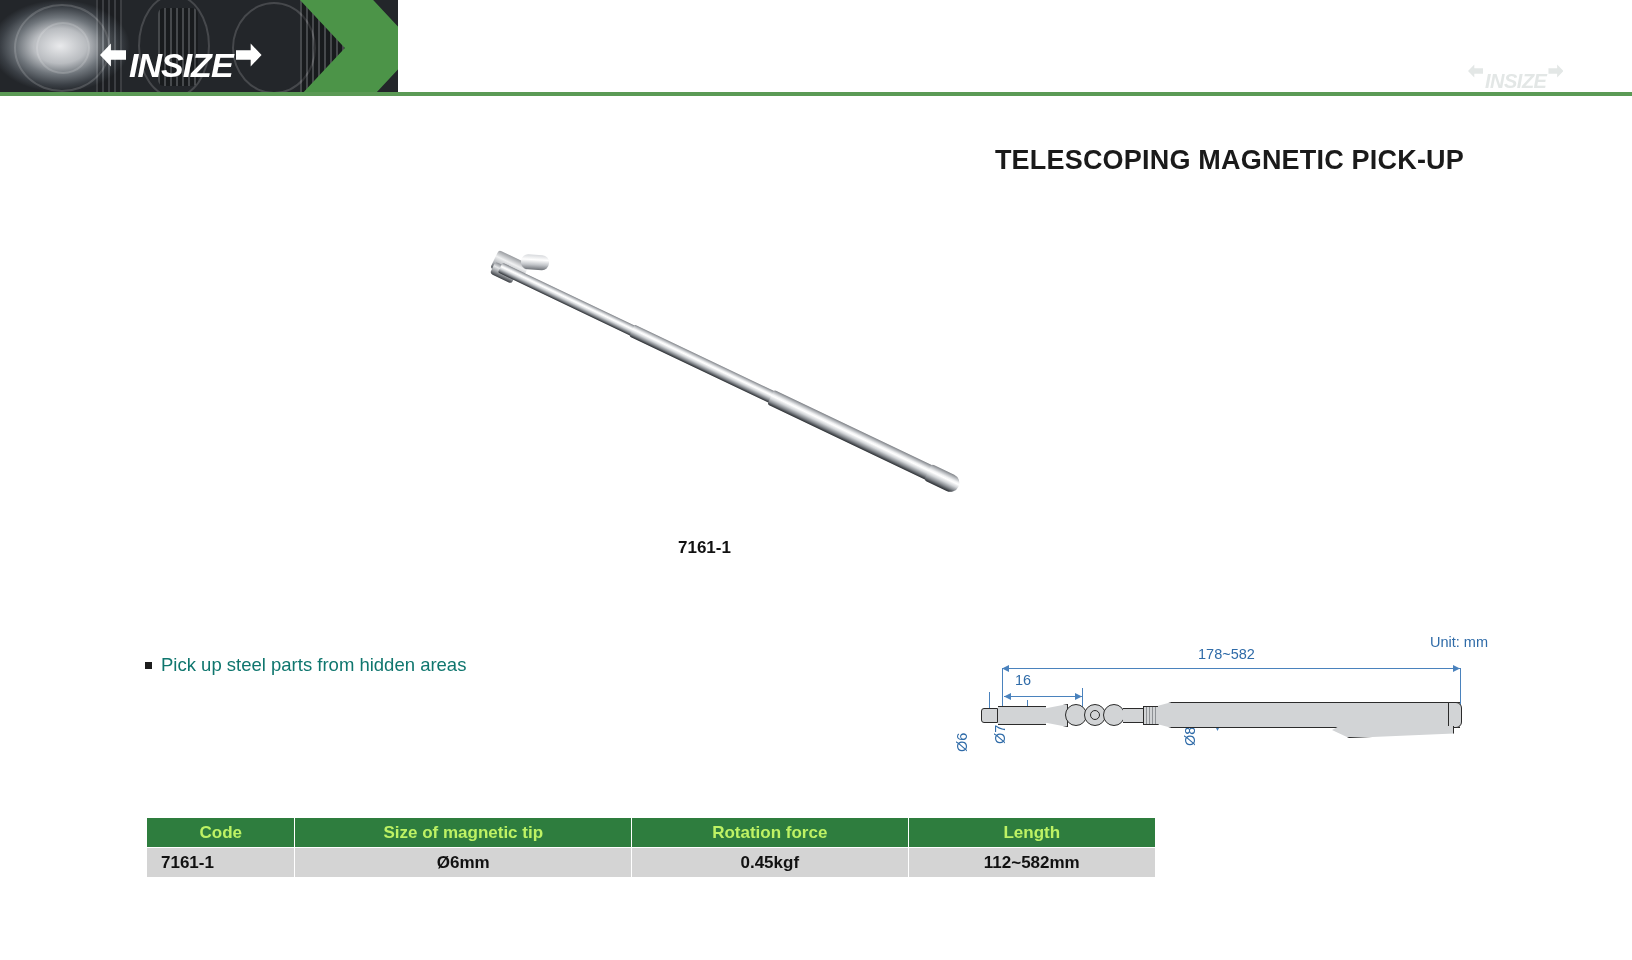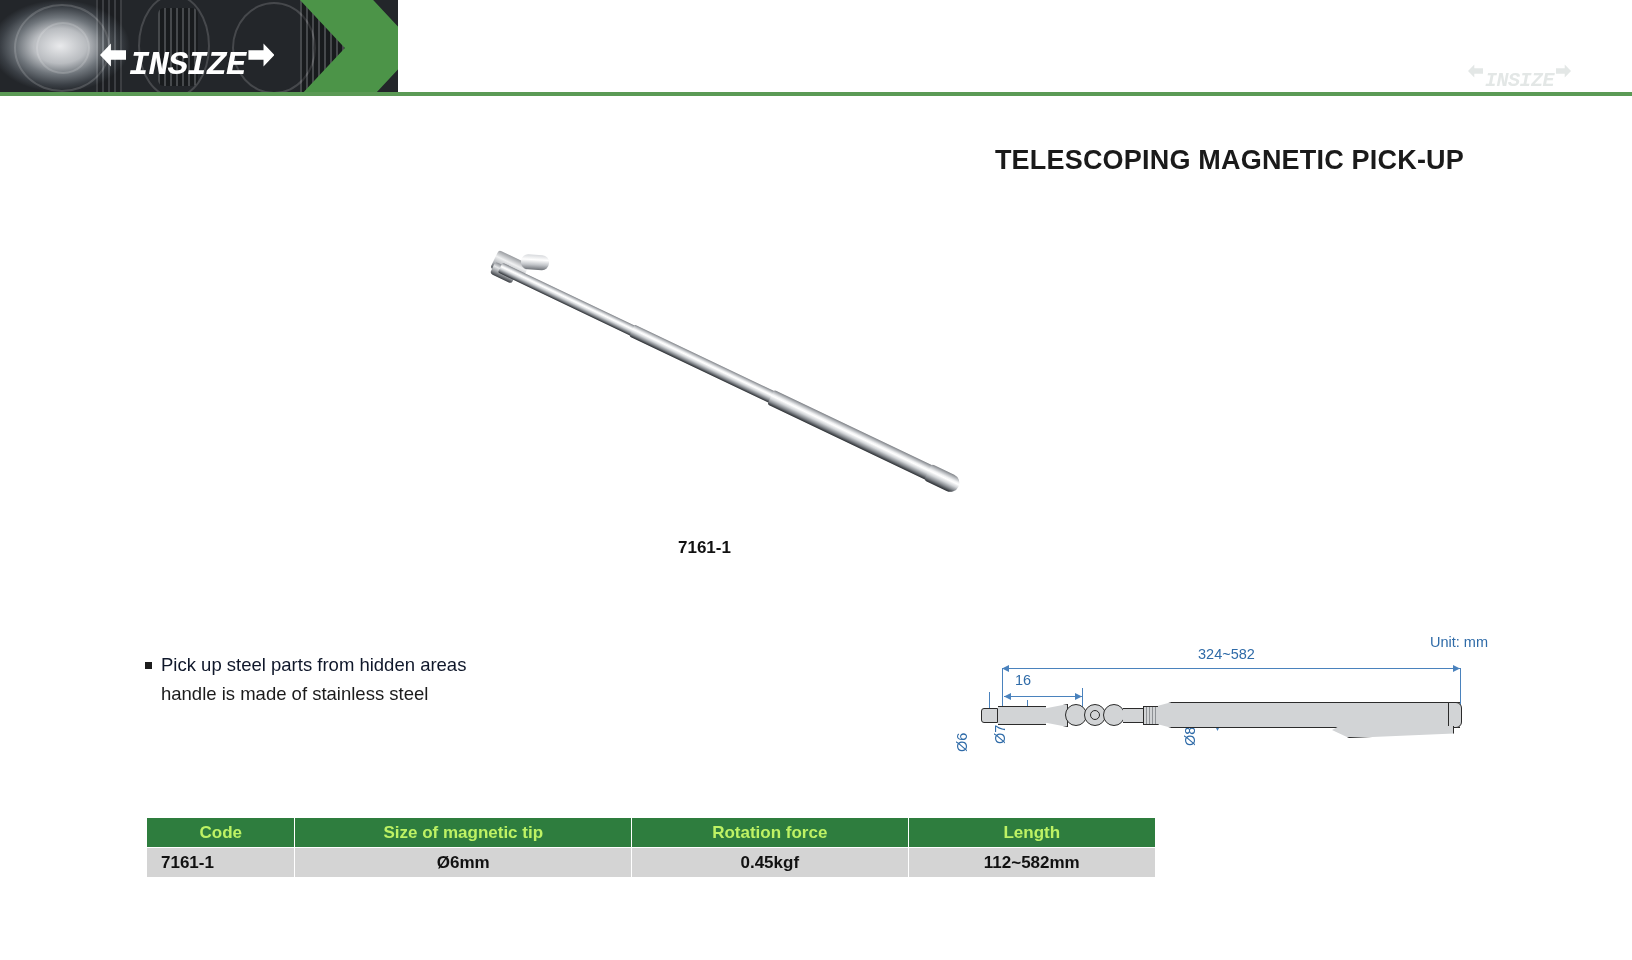--- a/index.html
+++ b/index.html
@@ -49,21 +49,21 @@
     position:absolute; display:flex; align-items:center; gap:3px;
     left:100px; top:38px; height:34px; z-index:5;
   }
   .logo-arrow-l, .logo-arrow-r {
     width:26px; height:26px; background:#ffffff;
   }
   .logo-arrow-l { clip-path: polygon(0 50%, 42% 6%, 42% 32%, 100% 32%, 100% 68%, 42% 68%, 42% 94%); }
   .logo-arrow-r { clip-path: polygon(100% 50%, 58% 6%, 58% 32%, 0 32%, 0 68%, 58% 68%, 58% 94%); }
   .logo-text {
     font-size:34px; font-weight:bold; font-style:italic; color:#ffffff;
-    letter-spacing:-1px; line-height:30px; font-family:Liberation Mono, monospace;margin-top:20px;
+    letter-spacing:-1px; line-height:30px; font-family:Liberation Sans, sans-serif;margin-top:20px;
   }
   .logo-wm {
     position:absolute; left:1468px; top:58px; height:26px;
     display:flex; align-items:center; gap:2px; z-index:5;
   }
   .logo-wm .logo-arrow-l, .logo-wm .logo-arrow-r { width:15px; height:15px; background:#e3e7e6; }
   .logo-wm .logo-text { font-size:20px; color:#e3e7e6; line-height:18px; letter-spacing:-0.5px; }
 
   
   .title {
@@ -90,21 +90,21 @@
     font-size:17px; font-weight:bold; color:#111;
   }
 
   
   .features { position:absolute; left:145px; top:653px; width:470px; }
   .feat-row { display:flex; align-items:flex-start; margin-bottom:5px; }
   .feat-bullet {
     width:7px; height:7px; background:#1d1d1d; margin-top:9px; margin-right:9px;
     flex:0 0 auto;
   }
-  .feat-text { font-size:18.5px; color:#0f172a; line-height:24px; }
+  .feat-text { font-size:18.5px; color:#0f766e; line-height:24px; }
   .feat-cont { font-size:18.5px; color:#1b1b1b; line-height:24px; padding-left:16px; }
 
   
   .drawing { position:absolute; left:960px; top:628px; width:530px; height:130px; }
   .unit-label {
     position:absolute; right:2px; top:6px;
     font-size:14.5px; color:#2f6ba8;
   }
   .dim-text { position:absolute; font-size:14.5px; color:#2f6ba8; white-space:nowrap; }
   .dim-text.vert { transform: rotate(-90deg); transform-origin: left bottom; }
@@ -198,28 +198,27 @@
       <div class="seg" style="left:474px; width:34px;  top:-1px; height:18px; border-radius:3px 9px 9px 3px;"></div>
     </div>
   </div>
   <div class="photo-label">7161-1</div>
 
   <div class="features">
     <div class="feat-row">
       <span class="feat-bullet"></span>
       <span class="feat-text">Pick up steel parts from hidden areas</span>
     </div>
-    <div class="feat-cont">handle is made of stainless steel</div>
   </div>
 
   <div class="drawing">
 
     <div class="unit-label">Unit: mm</div>
 
-    <div class="dim-text" style="left:238px; top:18px;">324~582</div>
+    <div class="dim-text" style="left:238px; top:18px;">178~582</div>
     <div class="dline h" style="left:42px;  top:40px; width:458px;"></div>
     <div class="arrow-l" style="left:42px;  top:37px;"></div>
     <div class="arrow-r" style="left:493px; top:37px;"></div>
     <div class="dline v" style="left:42px;  top:40px; height:46px;"></div>
     <div class="dline v" style="left:500px; top:40px; height:46px;"></div>
 
     <div class="dim-text" style="left:55px; top:44px;">16</div>
     <div class="dline h" style="left:44px; top:68px; width:78px;"></div>
     <div class="arrow-l" style="left:44px;  top:65px;"></div>
     <div class="arrow-r" style="left:115px; top:65px;"></div>

